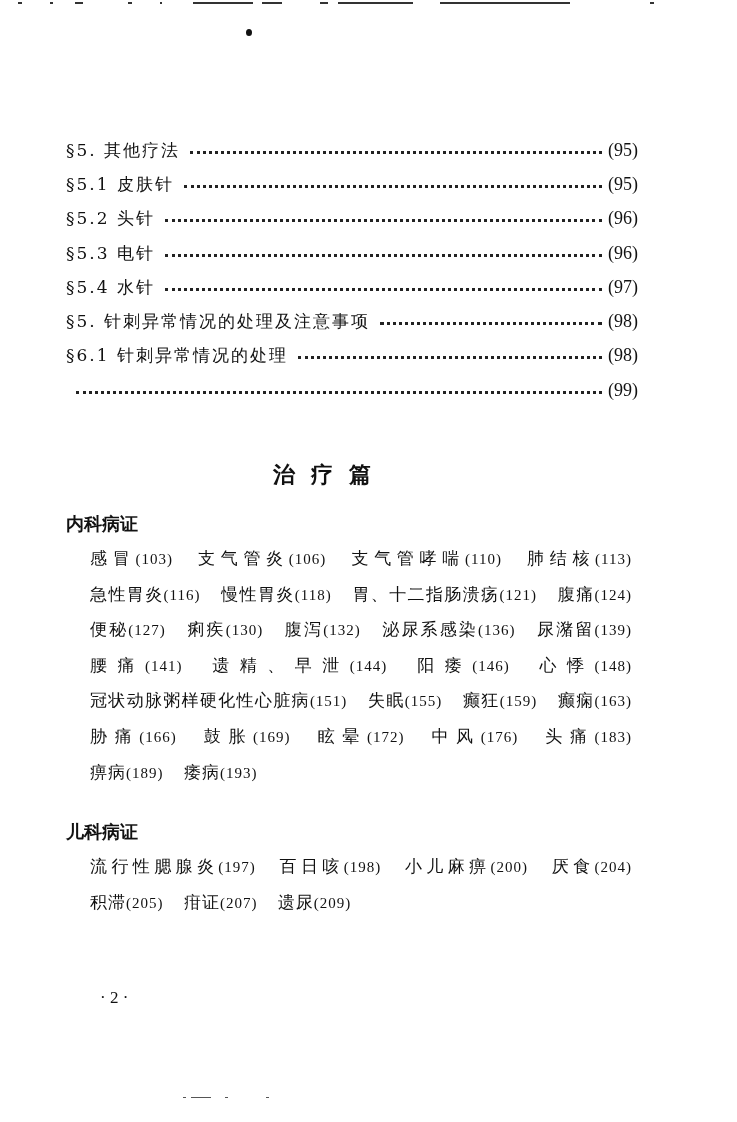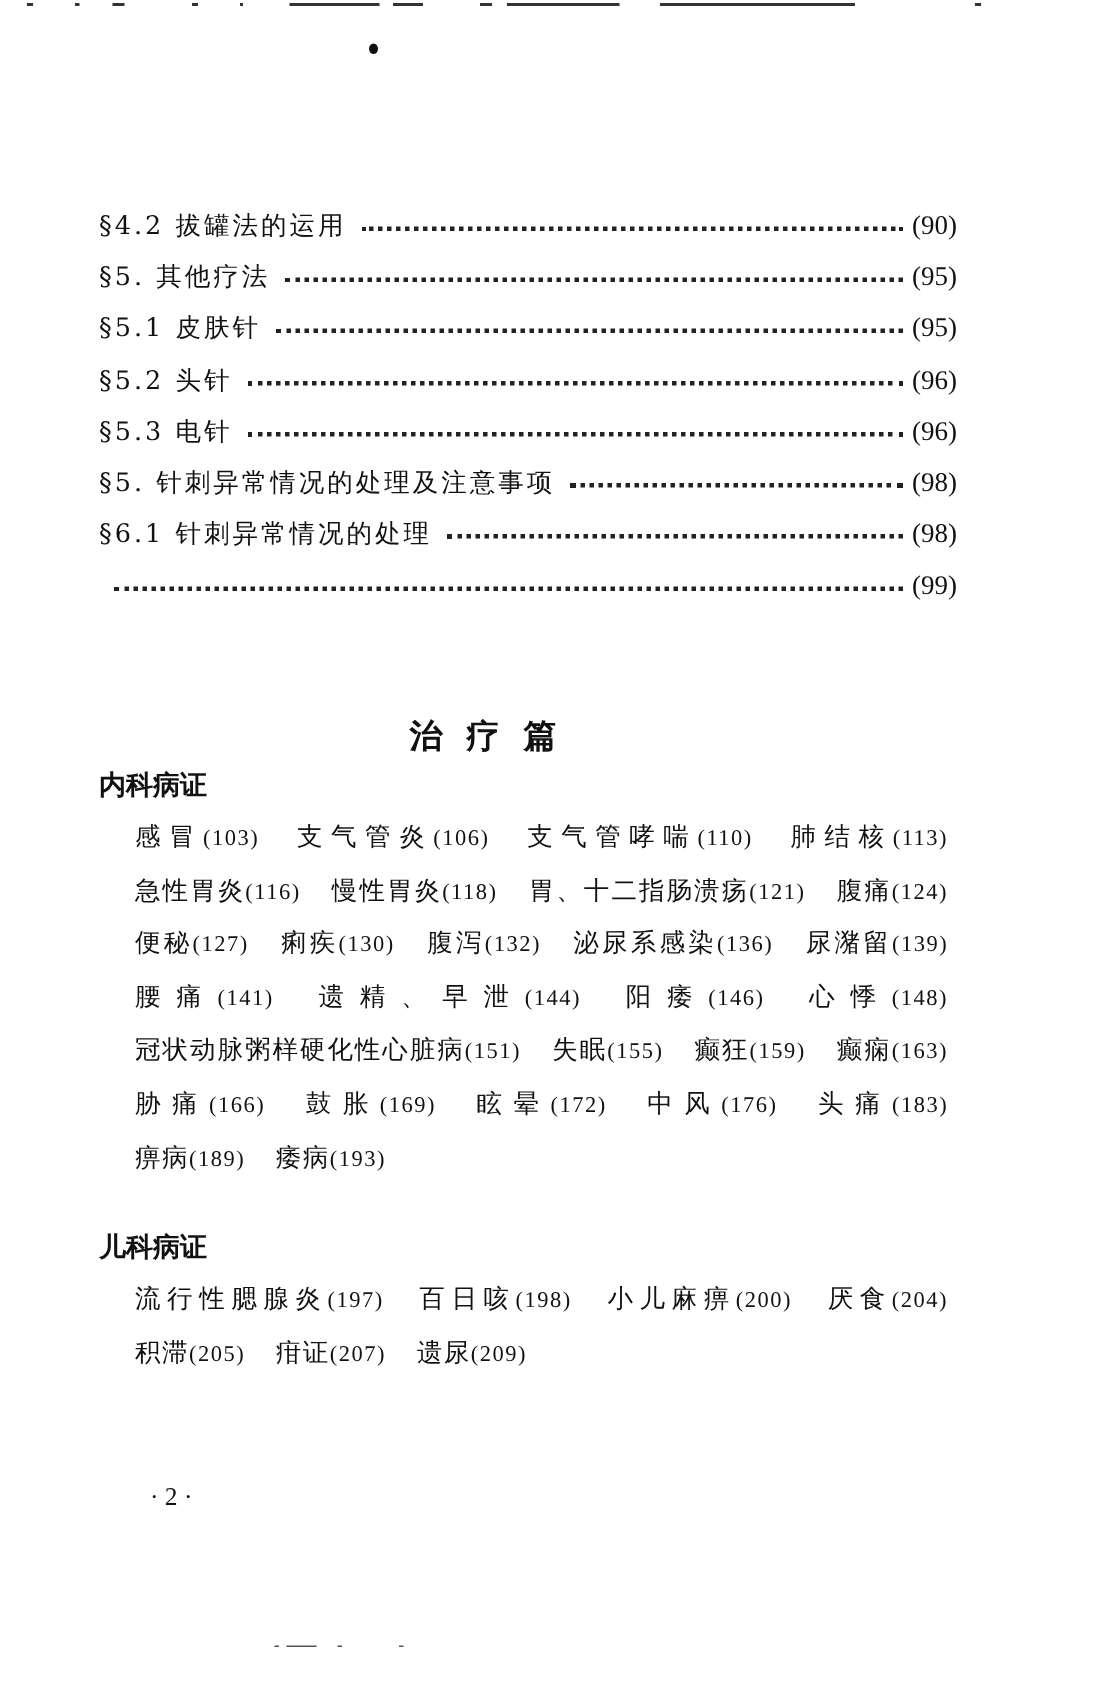--- a/index.html
+++ b/index.html
@@ -6,21 +6,21 @@
     body { width:737px; height:1122px; position:relative; overflow:hidden;
       font-family: "DejaVu Serif", "Liberation Serif", serif; color:#111; }
     .scan-top { position:absolute; left:0; top:0; width:737px; height:8px; }
     .scan-top span { position:absolute; top:2px; height:2px; background:#333; }
     .dot-mark { position:absolute; left:246px; top:29px; width:6px; height:7px; border-radius:50%; background:#111; }
     .toc { position:absolute; left:66px; top:133px; width:572px; }
     .toc-row { display:flex; align-items:center; height:34.3px; font-size:17px; }
     .toc-row .title { white-space:nowrap; letter-spacing:2px; }
     .toc-row .leader { flex:1; margin:0 6px 0 10px; border-bottom:3px dotted #222; height:0; transform:translateY(2px); }
     .toc-row .page { white-space:nowrap; font-family:"Liberation Serif", serif; font-size:18px; }
-    .part-title { position:absolute; left:0; width:660px; top:476px; text-align:center;
+    .part-title { position:absolute; left:0; width:660px; top:460px; text-align:center;
       font-family:"DejaVu Sans", sans-serif; font-weight:bold; font-size:22px; letter-spacing:16px; }
     .section { position:absolute; left:66px; width:580px; }
     .section h3 { margin:0; font-weight:bold; font-size:18px; font-family:"DejaVu Sans", sans-serif; height:34px; line-height:34px; }
     .section .entries { padding-left:24px; font-size:17px; line-height:34.6px; letter-spacing:1px; text-align:justify; }
     .entry { margin-right:14px; white-space:nowrap; }
     .entry .pg { font-family:"Liberation Serif", serif; font-size:15px; }
     .folio { position:absolute; left:100px; top:988px; font-size:17px; font-family:"Liberation Serif", serif; }
     .scan-bottom { position:absolute; left:183px; top:1097px; width:100px; height:3px; }
     .scan-bottom span { position:absolute; top:0; height:1px; background:#555; }
   </style>
@@ -37,43 +37,43 @@
   <span style="left:262px;width:20px"></span>
     <span style="left:320px;width:8px"></span>
   <span style="left:338px;width:75px"></span>
     <span style="left:440px;width:130px"></span>
   <span style="left:650px;width:4px"></span>
 </div>
 <div class="dot-mark"></div>
 
 <div class="toc">
   <div class="toc-row">
-      <span class="title">§4.2 拔罐法的运用</span>
-      <span class="leader"></span>
-      <span class="page">(90)</span>
-    </div>
-  <div class="toc-row">
       <span class="title">§5. 其他疗法</span>
       <span class="leader"></span>
       <span class="page">(95)</span>
     </div>
   <div class="toc-row">
       <span class="title">§5.1 皮肤针</span>
       <span class="leader"></span>
       <span class="page">(95)</span>
     </div>
   <div class="toc-row">
       <span class="title">§5.2 头针</span>
       <span class="leader"></span>
       <span class="page">(96)</span>
     </div>
   <div class="toc-row">
       <span class="title">§5.3 电针</span>
       <span class="leader"></span>
       <span class="page">(96)</span>
+    </div>
+  <div class="toc-row">
+      <span class="title">§5.4 水针</span>
+      <span class="leader"></span>
+      <span class="page">(97)</span>
     </div>
   <div class="toc-row">
       <span class="title">§5. 针刺异常情况的处理及注意事项</span>
       <span class="leader"></span>
       <span class="page">(98)</span>
     </div>
   <div class="toc-row">
       <span class="title">§6.1 针刺异常情况的处理</span>
       <span class="leader"></span>
       <span class="page">(98)</span>

